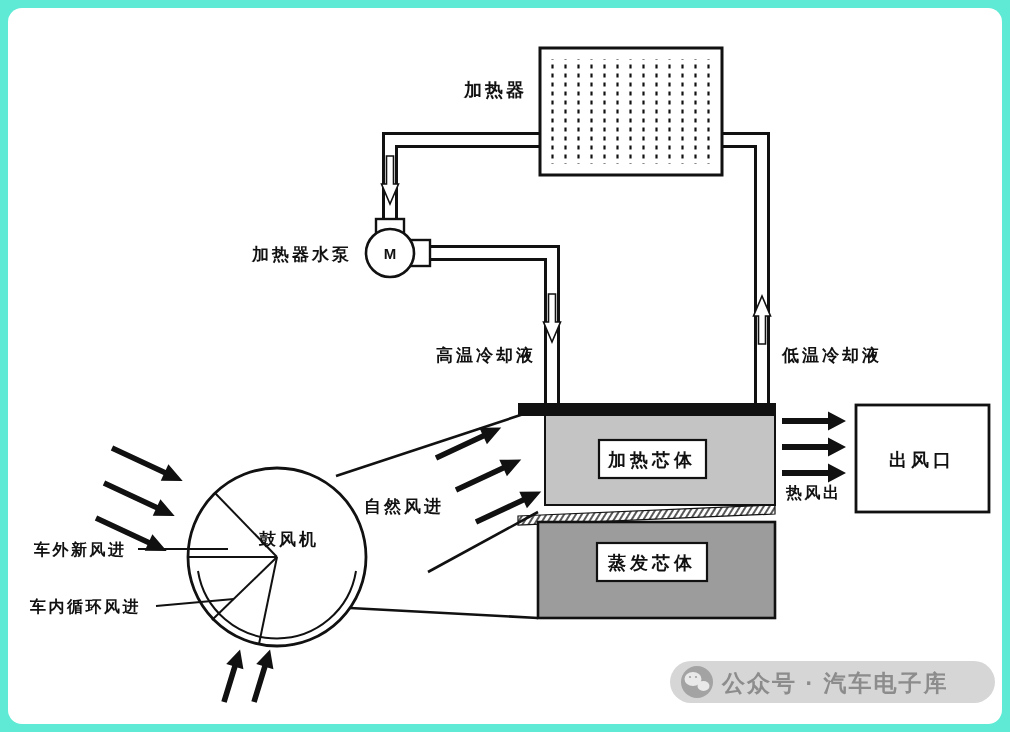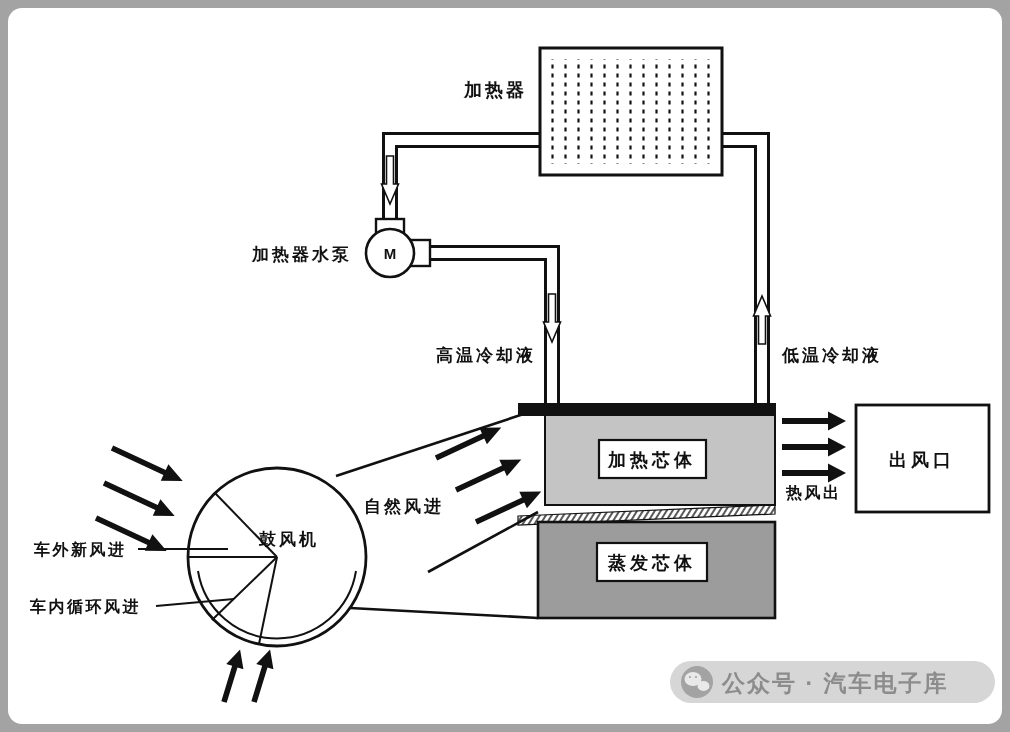--- a/index.html
+++ b/index.html
@@ -1,17 +1,17 @@
 <!DOCTYPE html>
 <html><head>
 <meta charset="utf-8">
 <style>
   html,body{margin:0;padding:0;}
   body{background:#c9dbee;font-family:"Liberation Sans",sans-serif;}
-  .stage{position:relative;width:1010px;height:732px;background:#a3a3a3;overflow:hidden;}
+  .stage{position:relative;width:1010px;height:732px;background:#5eead4;overflow:hidden;}
   .panel{position:absolute;left:8px;top:8px;width:994px;height:716px;background:#ffffff;border-radius:14px;}
   svg{position:absolute;left:0;top:0;}
   .t{font-family:"Liberation Sans",sans-serif;font-weight:600;font-size:17px;fill:#111111;letter-spacing:3px;}
   .t-big{font-size:18px;}
   .t-box{font-size:18px;letter-spacing:4px;}
   .t-sm{font-size:16px;letter-spacing:2.5px;}
   .t-m{font-size:15px;letter-spacing:0;font-weight:700;}
   .wm{font-family:"Liberation Sans",sans-serif;font-weight:700;font-size:23px;letter-spacing:2px;}
 </style>
 </head>

